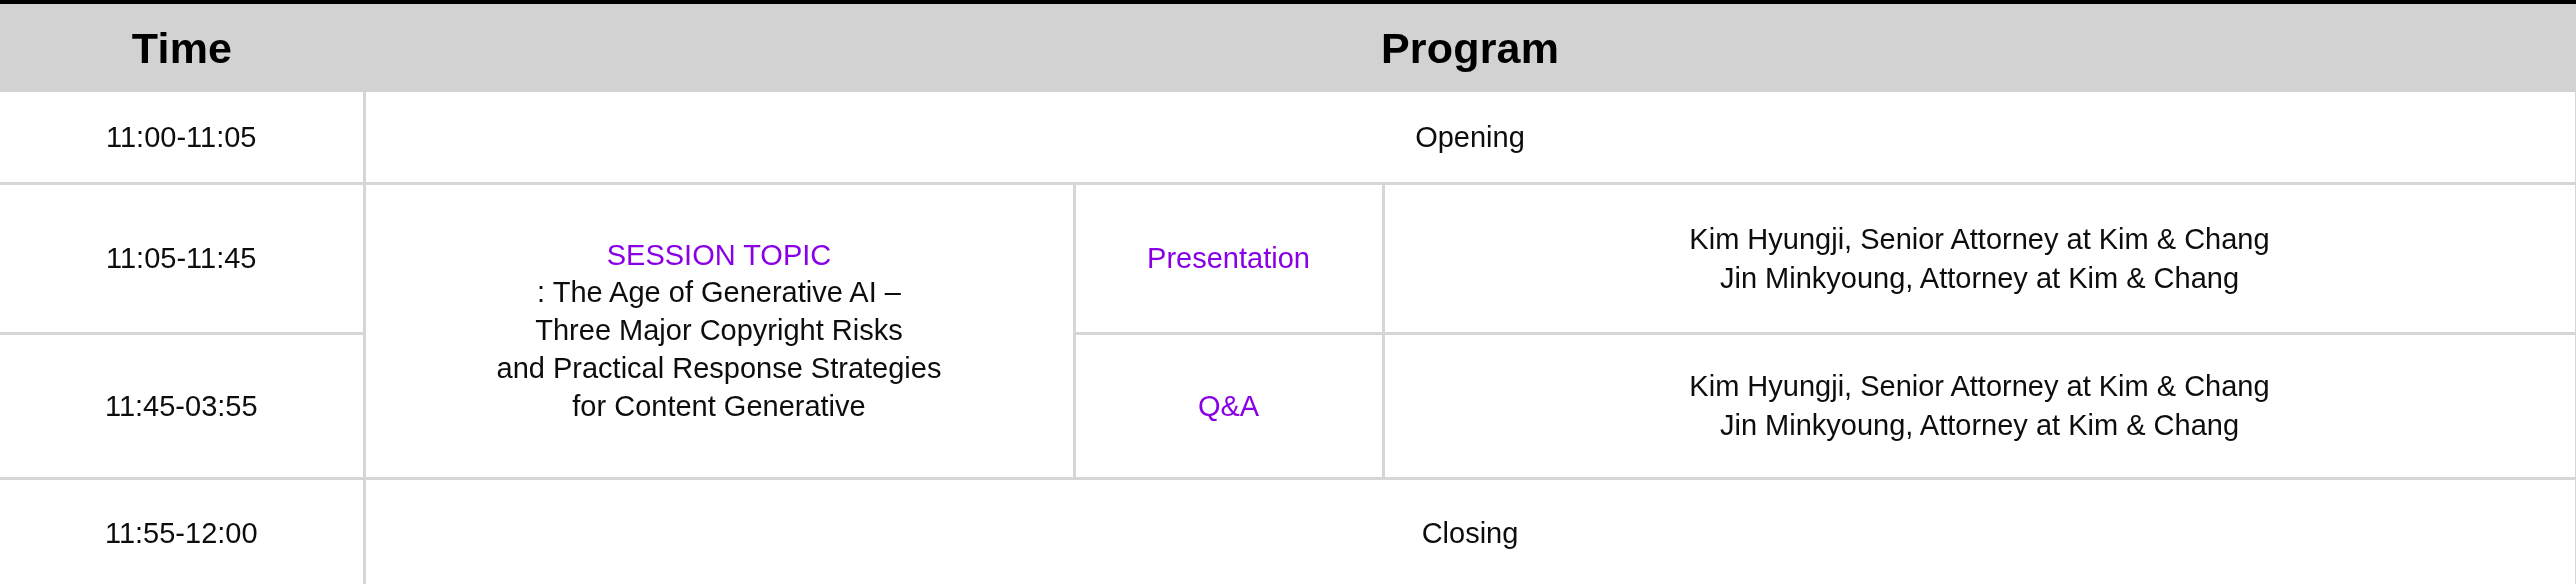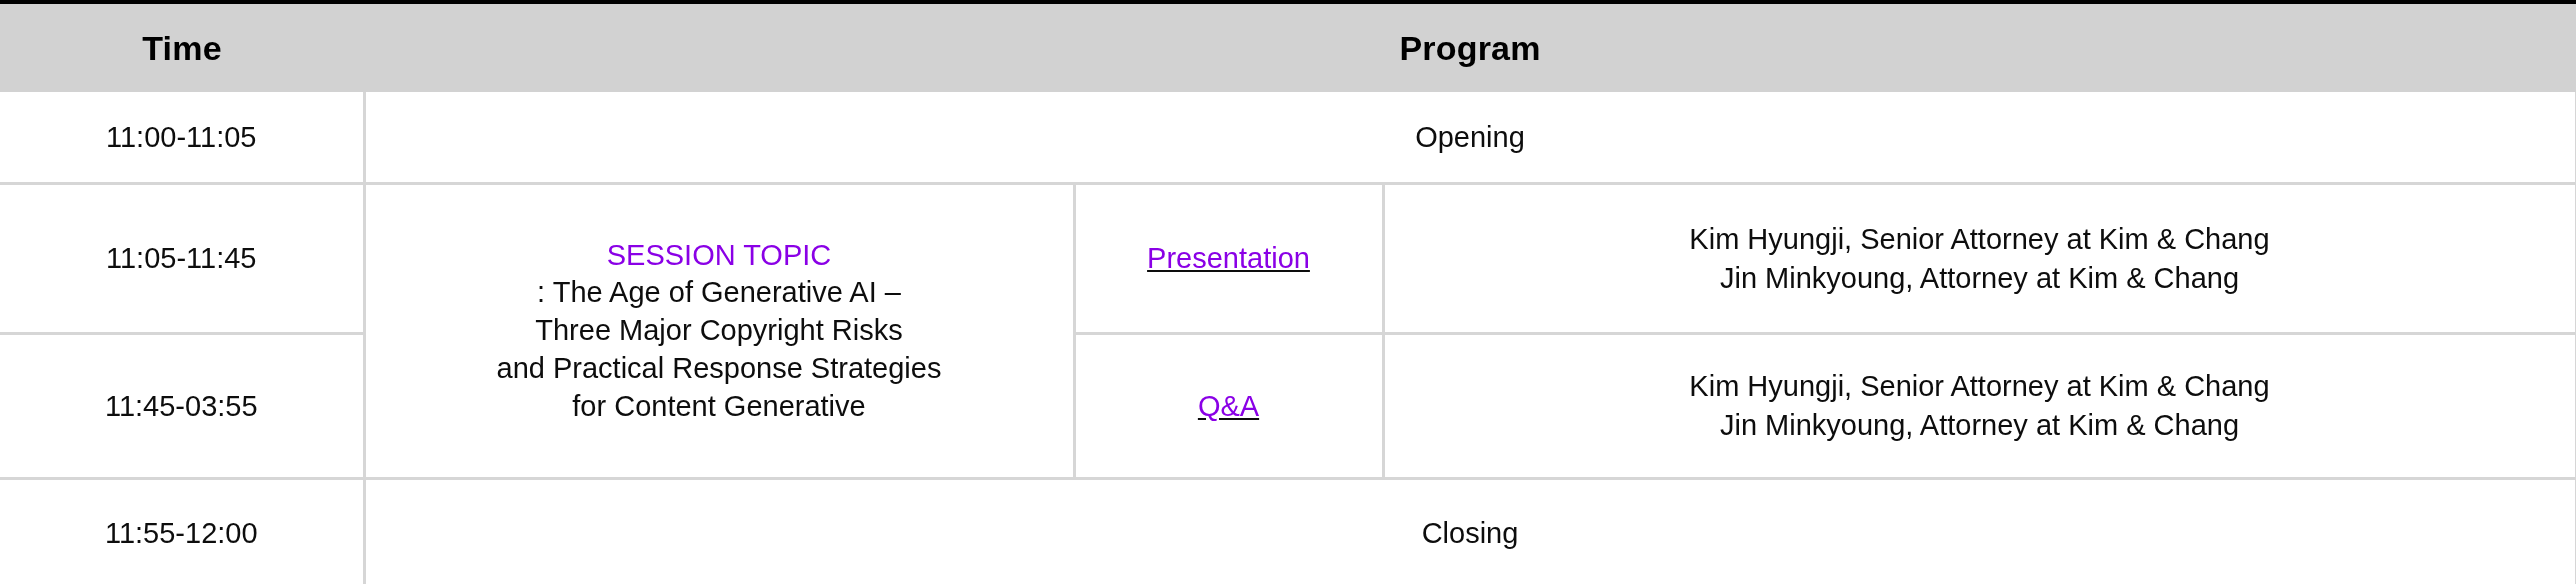--- a/index.html
+++ b/index.html
@@ -28,21 +28,21 @@
     border: 0;
     padding: 0;
     vertical-align: middle;
     text-align: center;
   }
 
   
   .head-row th {
     background: #d2d2d2;
     height: 88px;
-    font-size: 34px;
+    font-size: 43px;
     font-weight: bold;
     letter-spacing: 0.2px;
     color: #000000;
   }
   .head-row th.col-time   { width: 364px; }
   .head-row th.col-prog   { width: 2212px; }
 
   
   .body-row > td {
     background: #ffffff;
@@ -72,21 +72,20 @@
     width: 710px;
     line-height: 1.30;
     font-size: 29.5px;
     padding: 0 16.3px;
     box-sizing: border-box;
   }
 
   .cell-kind {
     width: 309px;
     font-size: 29.5px;
-    text-decoration: underline;
   }
 
   .cell-speakers {
     line-height: 1.34;
     font-size: 29.5px;
     padding: 0 12.5px;
     box-sizing: border-box;
   }
 
   .topic-label {

